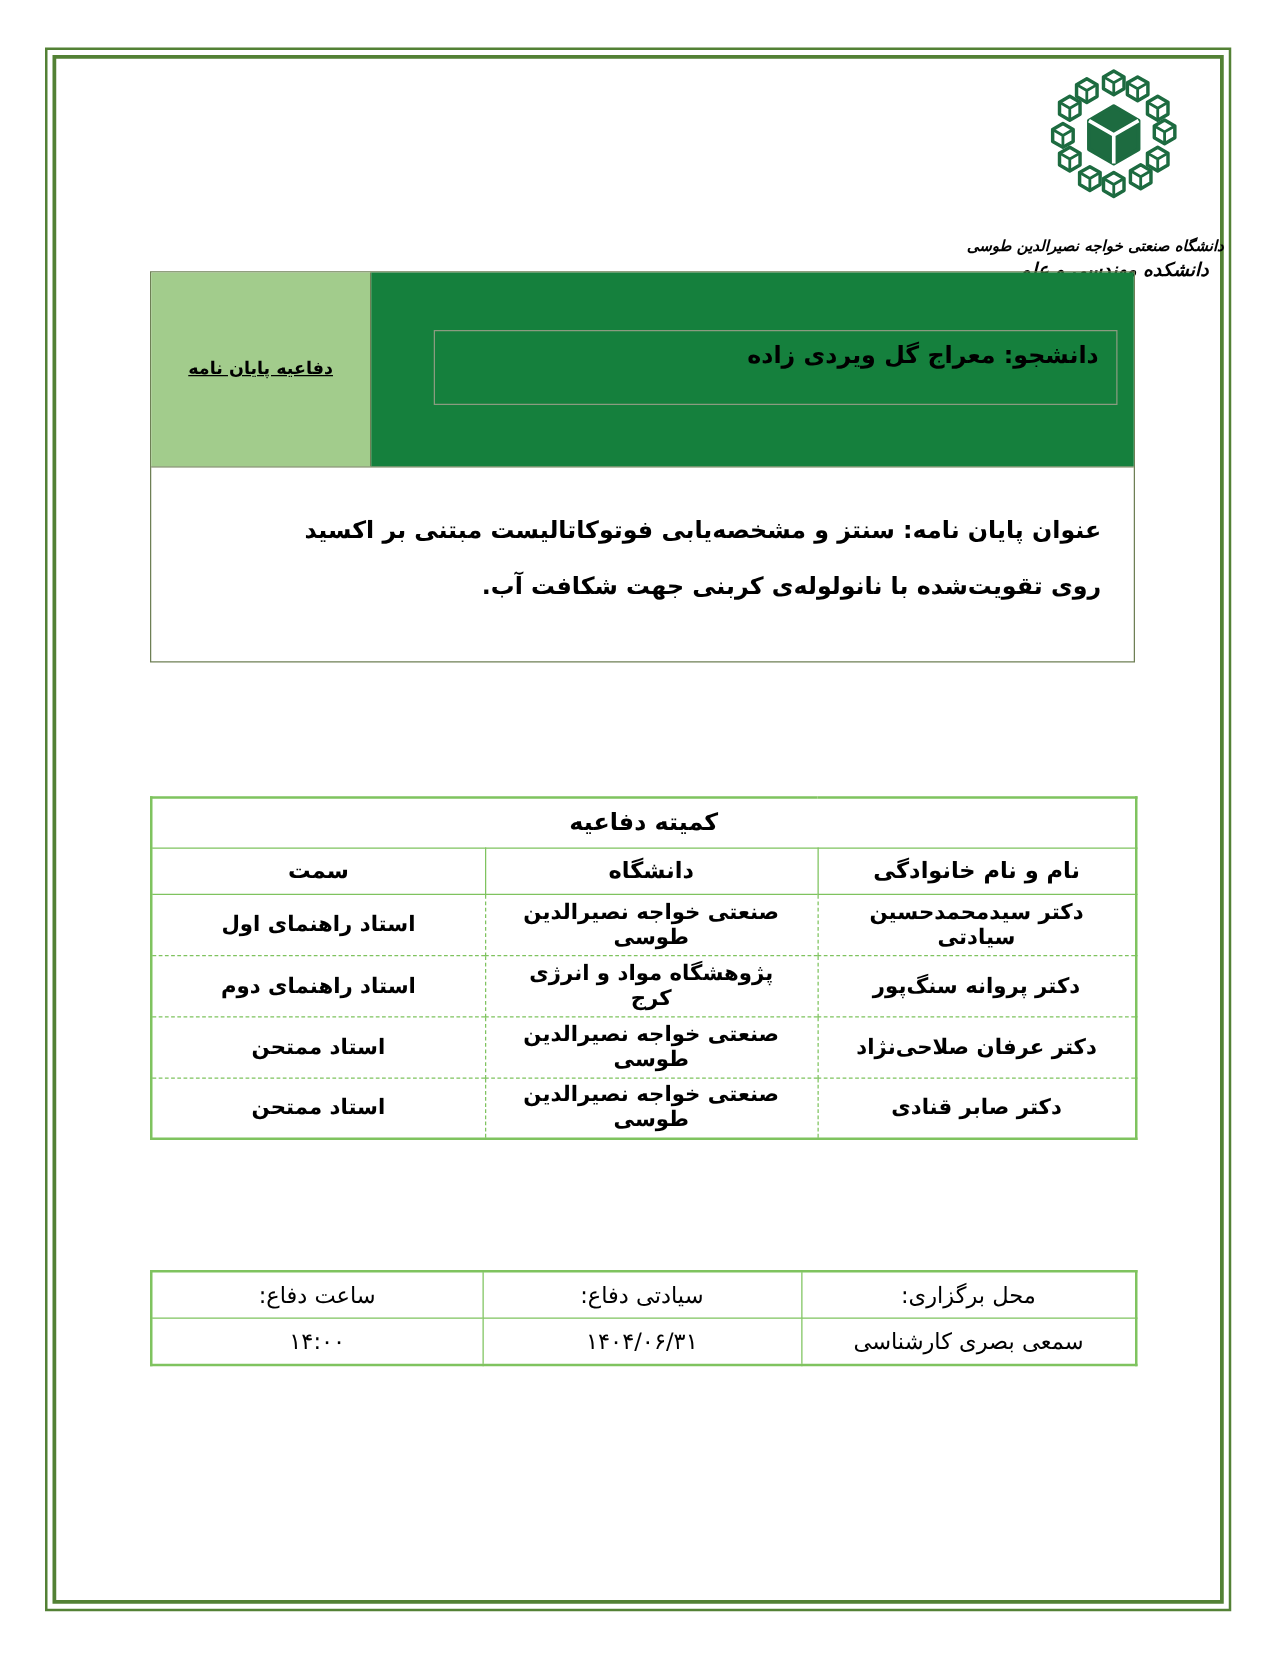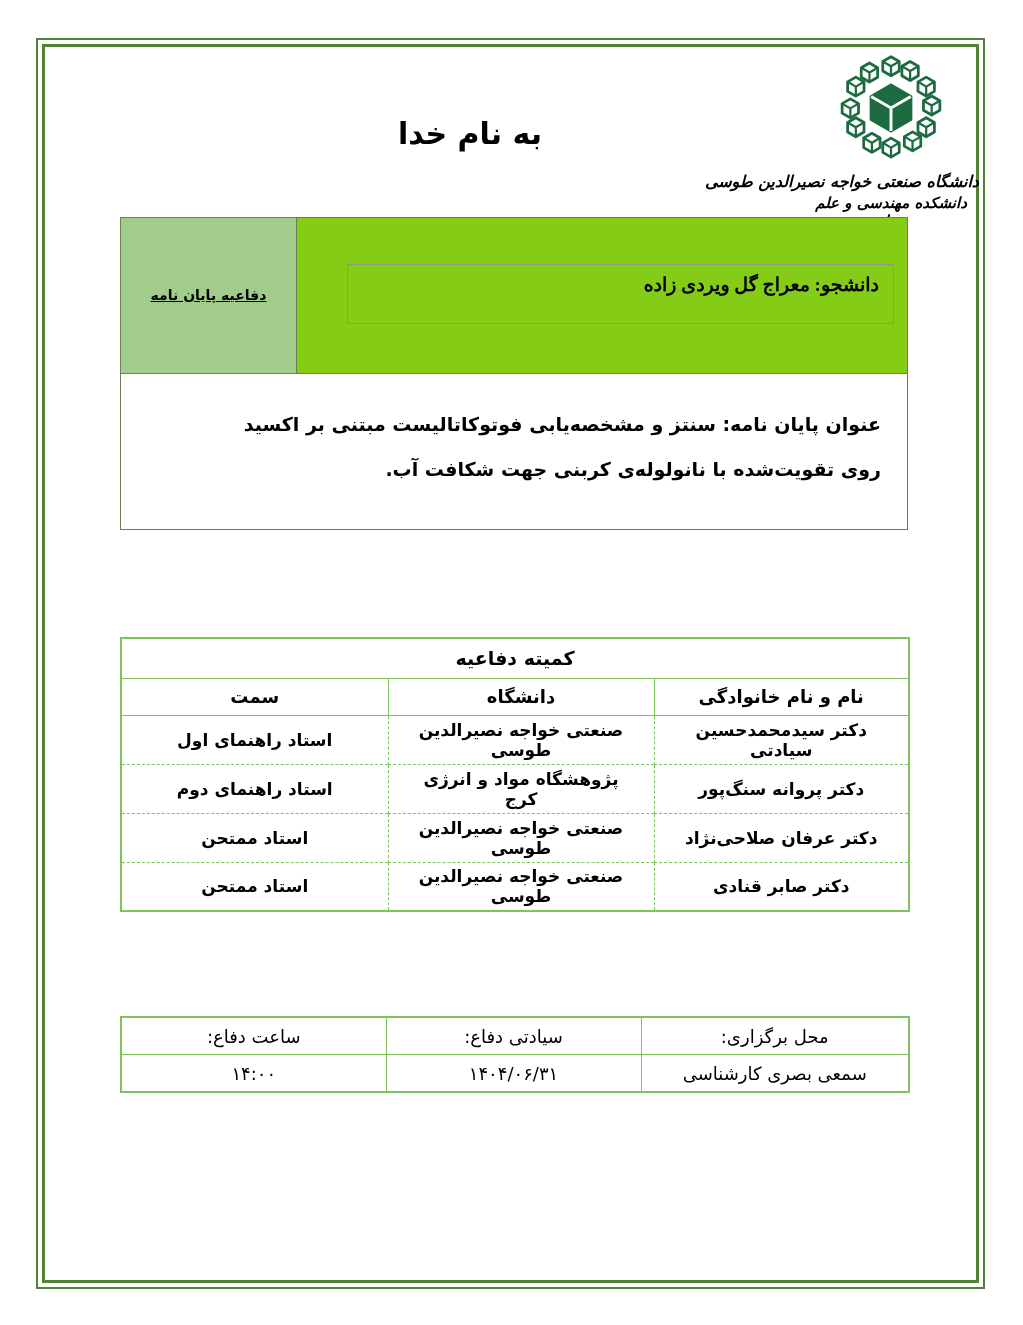--- a/index.html
+++ b/index.html
@@ -6,30 +6,30 @@
   body { font-family:"DejaVu Sans", sans-serif; color:#000; }
   .page { position:relative; width:1023px; height:1325px; background:#fff; overflow:hidden; direction:rtl; }
 
   
   .frame-outer { position:absolute; left:36px; top:38px; right:38px; bottom:36px; border:2px solid #538135; pointer-events:none; }
   .frame-inner { position:absolute; left:42px; top:44px; right:44px; bottom:42px; border:3px solid #538135; pointer-events:none; }
 
   
   .logo-block { position:absolute; top:50px; right:44px; width:176px; text-align:center; }
   .logo-block svg { display:block; margin:0 auto; }
-  .logo-line1 { font-size:16px; font-weight:bold; font-style:italic; margin-top:0; white-space:nowrap; }
+  .logo-line1 { font-size:12px; font-weight:bold; font-style:italic; margin-top:18px; white-space:nowrap; }
   .logo-line2 { font-size:15px; font-weight:bold; font-style:italic; margin-top:3px; }
 
   
   .bismillah { position:absolute; top:116px; left:0; width:940px; text-align:center; font-size:30px; font-weight:bold; }
 
   
   .table1 { position:absolute; top:217px; left:120px; width:788px; border:1px solid #6e7f55; box-sizing:border-box; }
   .t1-row1 { display:grid; grid-template-columns:610px 176px; height:155px; border-bottom:1px solid #6e7f55; }
-  .t1-student-cell { position:relative; background:#84cc16;font-family:Liberation Serif, serif; }
+  .t1-student-cell { position:relative; background:#15803d; }
   .student-box { position:absolute; top:46px; right:13px; left:50px; height:60px; border:1px solid #8a9b80; box-sizing:border-box; padding:8px 14px 0 10px; }
   .student-box .txt { font-size:19px; font-weight:bold; }
   .t1-green-cell { background:#a2cc8c; border-right:1px solid #6e7f55; display:flex; flex-direction:column; justify-content:center; align-items:center; text-align:center; }
   .t1-green-cell .ln { font-size:14px; font-weight:bold; line-height:2.1;text-decoration:underline; }
   .t1-row2 { height:155px; box-sizing:border-box; padding:28px 26px 0 70px; }
   .t1-row2 .title-txt { font-size:19px; font-weight:bold; line-height:2.35; text-align:right;margin-left:48px; }
 
   
   table.committee { position:absolute; top:637px; left:120px; width:788px; border-collapse:collapse; table-layout:fixed; border:2px solid #7fc35f; }
   .committee td { border:1px dashed #7fc35f; text-align:center; vertical-align:middle; font-weight:bold; padding:0 18px; }
@@ -76,21 +76,20 @@
 
       <g transform="translate(60,57) scale(2.05)">
         <path d="M0 -11 L9.5 -5.5 L9.5 5.5 L0 11 L-9.5 5.5 L-9.5 -5.5 Z" fill="#1d6b40" stroke="#1d6b40" stroke-width="1.5" stroke-linejoin="round"></path>
         <path d="M0 0 L0 11 M0 0 L9.5 -5.5 M0 0 L-9.5 -5.5" fill="none" stroke="#ffffff" stroke-width="1.4"></path>
       </g>
     </svg>
     <div class="logo-line1">دانشگاه صنعتی خواجه نصیرالدین طوسی</div>
     <div class="logo-line2">دانشکده مهندسی و علم مواد</div>
   </div>
 
-  <div class="bismillah">به نام خدا</div>
 
   <div class="table1">
     <div class="t1-row1">
       <div class="t1-student-cell">
         <div class="student-box">
           <div class="txt">دانشجو: معراج گل ویردی زاده</div>
         </div>
       </div>
       <div class="t1-green-cell">
         <div class="ln">دفاعیه پایان نامه</div>

